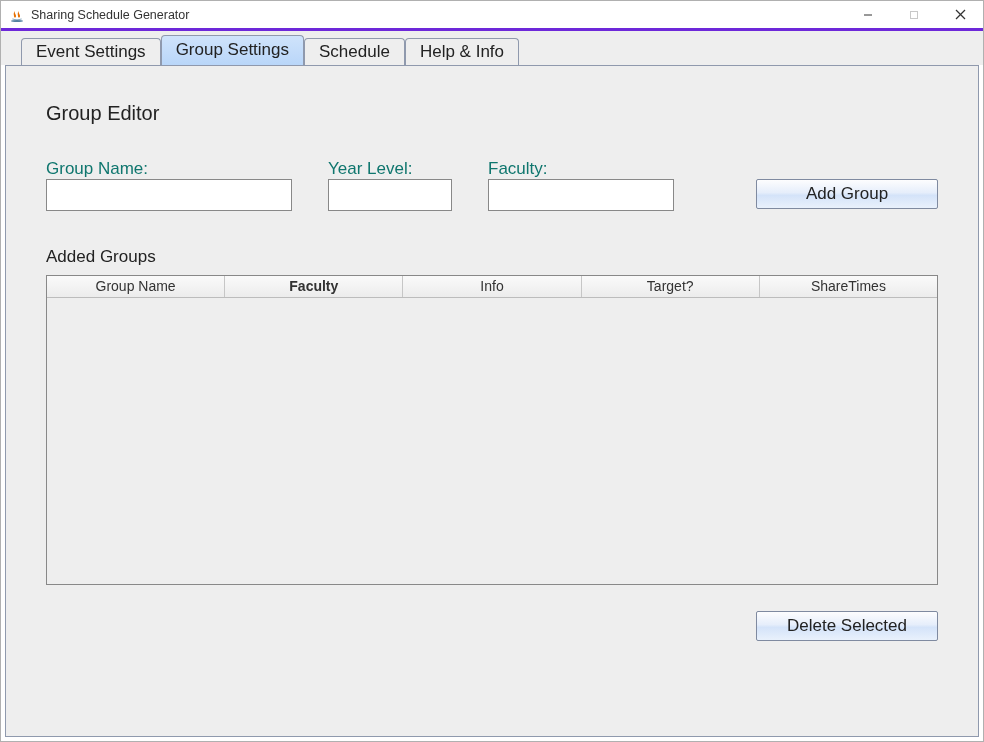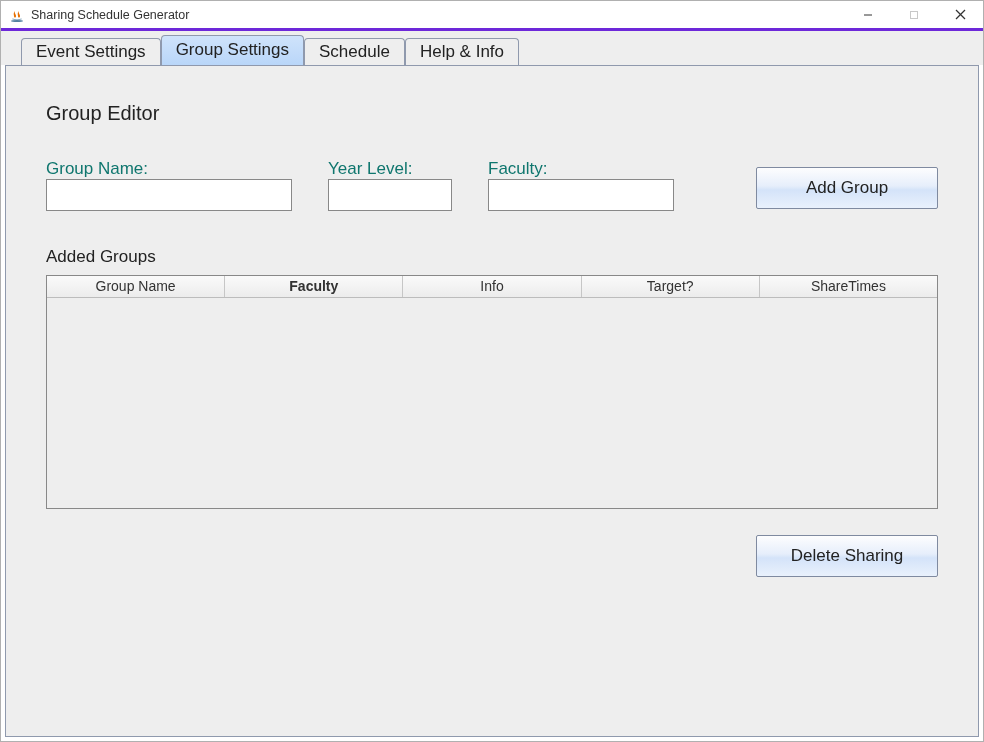--- a/index.html
+++ b/index.html
@@ -122,21 +122,21 @@
     padding: 2px 4px;
   }
   .gn-input { width: 246px; }
   .fac-input { width: 186px; }
   .yl-input { width: 124px; }
 
   .java-button {
     border: 1px solid #7f8aa0;
     border-radius: 2px;
     background: linear-gradient(#fdfdfe, #e6eefb 45%, #d4e3f9 55%, #e9f1fc);
-    height: 42px;
+    height: 30px;
     font-size: 17px;
     color: #222;
     padding: 0 18px;
     display: inline-flex;
     align-items: center;
     justify-content: center;
     cursor: default;
   }
   .add-btn-wrap {
     margin-left: auto;
@@ -146,21 +146,21 @@
 
   .section-label {
     font-size: 17px;
     color: #222;
     margin-bottom: 8px;
   }
 
   .table-container {
     border: 1px solid #888;
     background: #f9a8d4;
-    height: 234px;
+    height: 310px;
     overflow: hidden;
   }
   .table-header {
     display: flex;
     background: linear-gradient(#fafafa, #ececec);
     border-bottom: 1px solid #bcbcbc;
     height: 22px;
   }
   .th {
     border-right: 1px solid #c6c6c6;
@@ -260,17 +260,17 @@
         <div class="th col-0">Group Name</div>
         <div class="th col-1">Faculty</div>
         <div class="th col-2">Info</div>
         <div class="th col-3">Target?</div>
         <div class="th col-4">ShareTimes</div>
       </div>
       <div class="table-body"></div>
     </div>
 
     <div class="bottom-row">
-      <div class="java-button delete-btn">Delete Sharing</div>
+      <div class="java-button delete-btn">Delete Selected</div>
     </div>
   </div>
 
 </div>
 
 </body></html>

